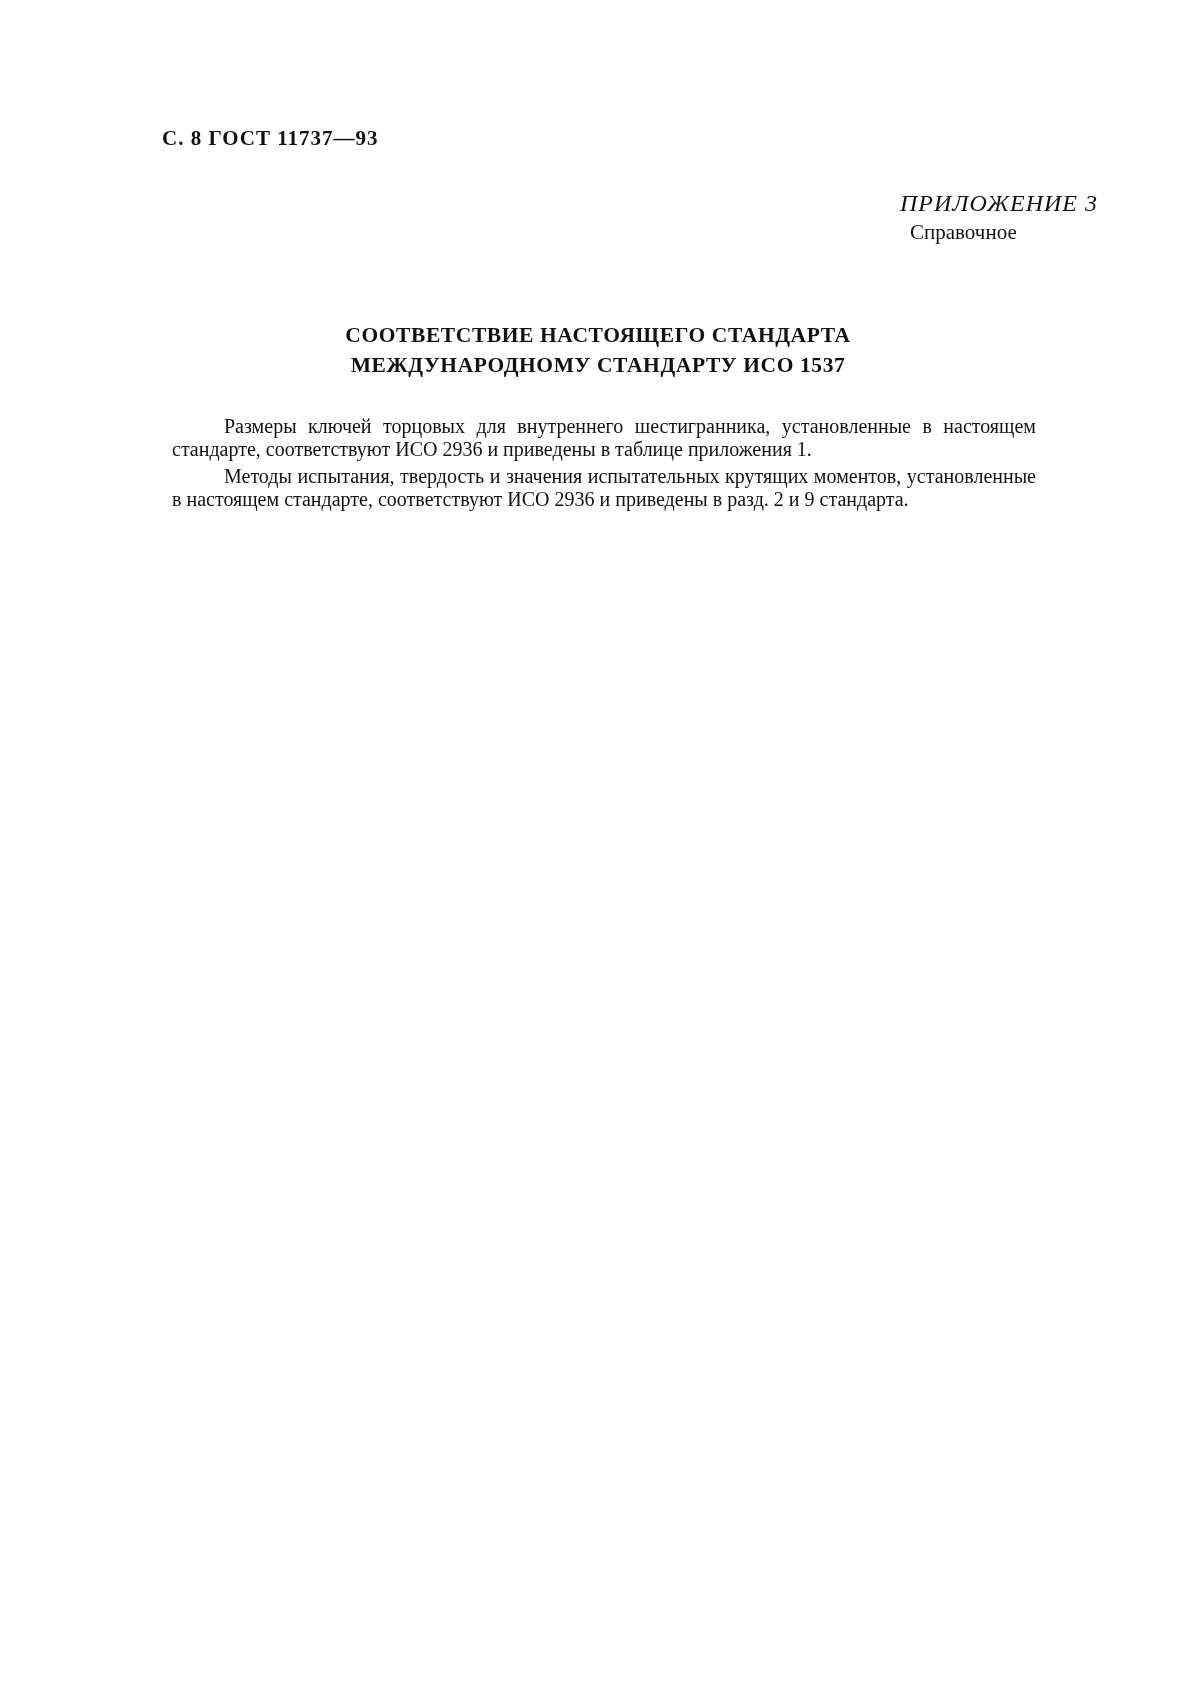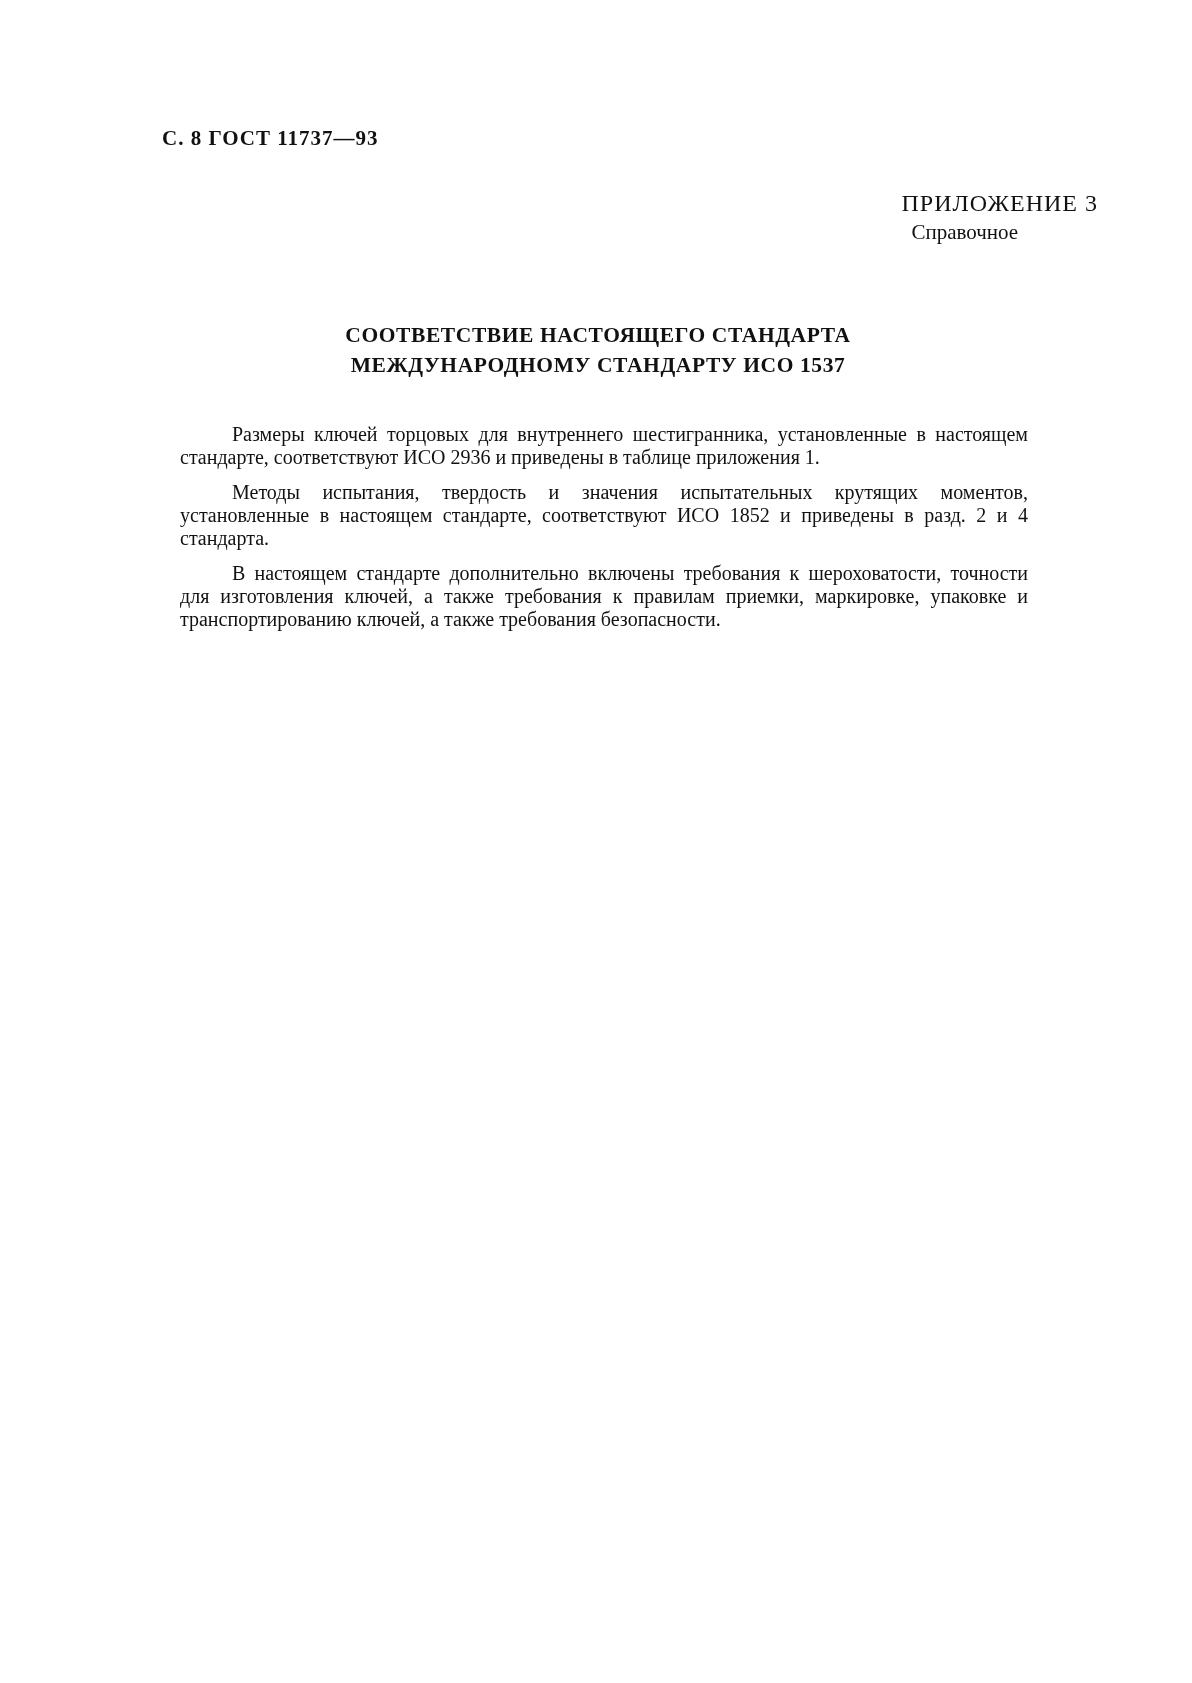--- a/index.html
+++ b/index.html
@@ -25,20 +25,21 @@
       white-space: nowrap;
       text-align: center;
     }
     .appendix-block {
       position: absolute;
       top: 188px;
       right: 94px;
       text-align: left;
     }
     .appendix-label {
+      font-style: italic;
       font-size: 24px;
       letter-spacing: 1px;
       line-height: 30px;
       white-space: nowrap;
     }
     .appendix-type {
       font-size: 21px;
       line-height: 28px;
       margin-left: 10px;
       white-space: nowrap;
@@ -58,21 +59,21 @@
     .body-text {
       position: absolute;
       left: 168px;
       width: 872px;
       top: 411px;
       font-size: 20px;
       line-height: 23px;
       text-align: justify;
     }
     .body-text p {
-      margin: 12px;
+      margin: 4px;
       text-indent: 52px;
       hyphens: manual;
     }
   </style>
 </head>
 <body>
 
 <div class="page-header">
   <span>С. 8 ГОСТ 11737—93</span>
 </div>
@@ -82,15 +83,14 @@
   <div class="appendix-type">Справочное</div>
 </div>
 
 <div class="doc-title">
   <div>СООТВЕТСТВИЕ НАСТОЯЩЕГО СТАНДАРТА</div>
   <div>МЕЖДУНАРОДНОМУ СТАНДАРТУ ИСО 1537</div>
 </div>
 
 <div class="body-text">
   <p>Размеры ключей торцовых для внутреннего шестигранника, установленные в настоящем стандарте, соответствуют ИСО 2936 и приведены в таблице при­ложения 1.</p>
-  <p>Методы испытания, твердость и значения испытательных крутящих момен­тов, установленные в настоящем стандарте, соответствуют ИСО 1852 и приве­дены в разд. 2 и 4 стандарта.</p>
-  <p>В настоящем стандарте дополнительно включены требования к шерохова­тости, точности для изготовления ключей, а также требования к правилам приемки, маркировке, упаковке и транспортированию ключей, а также требо­вания безопасности.</p>
+  <p>Методы испытания, твердость и значения испытательных крутящих момен­тов, установленные в настоящем стандарте, соответствуют ИСО 2936 и приве­дены в разд. 2 и 9 стандарта.</p>
 </div>
 
 </body></html>

